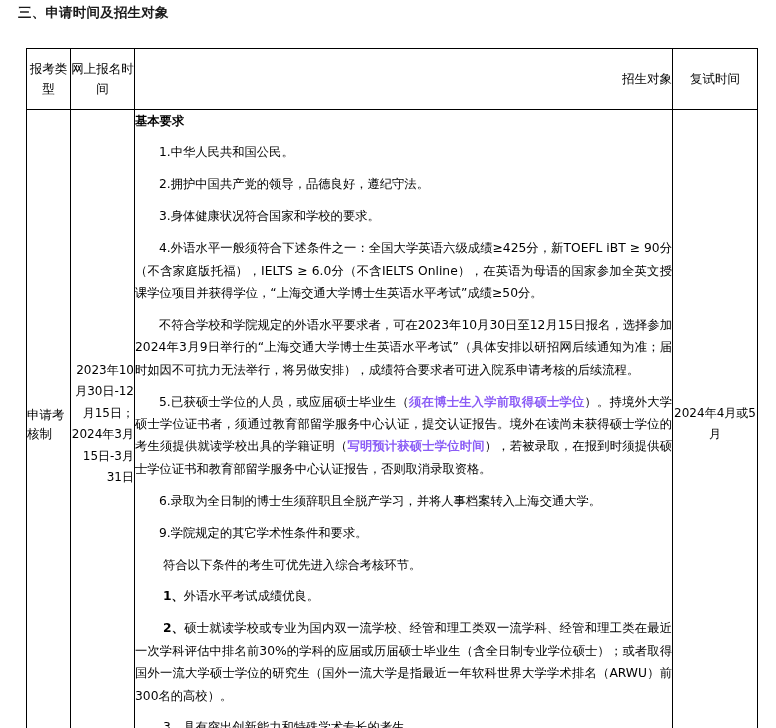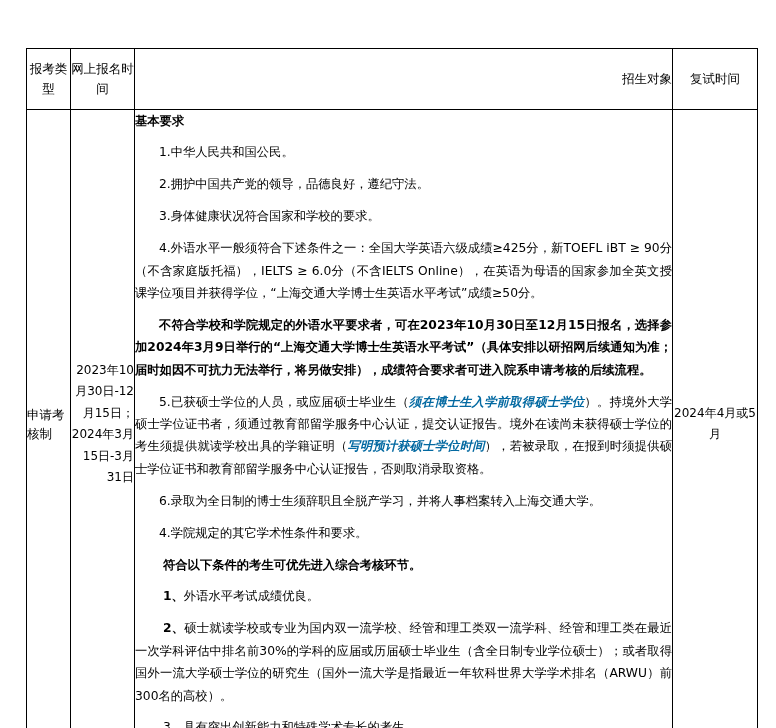--- a/index.html
+++ b/index.html
@@ -98,39 +98,39 @@
     font-weight: bold;
     margin: 0 0 9px 0;
     font-size: 12.3px;
   }
   .para {
     margin: 0 0 9.5px 0;
     text-indent: 24px;
   }
   .para:last-child { margin-bottom: 0; }
   .para.bold {
-    font-weight: bold;
+    font-weight: normal;
   }
   .para.lead-space {
     text-indent: 28px;
   }
   .red {
-    color: #0369a1;
+    color: #8b5cf6;
     font-weight: bold;
-    font-style: italic;
   }
   .num-b {
     font-weight: bold;
   }
 </style>
 </head>
 <body>
 
 <div class="page">
 
+  <div class="section-title">三、申请时间及招生对象</div>
 
   <table class="main-table">
     <colgroup>
       <col class="c1">
       <col class="c2">
       <col class="c3">
       <col class="c4">
     </colgroup>
     <thead>
       <tr>
@@ -152,21 +152,21 @@
           <p class="para">2.拥护中国共产党的领导，品德良好，遵纪守法。</p>
           <p class="para">3.身体健康状况符合国家和学校的要求。</p>
 
           <p class="para">4.外语水平一般须符合下述条件之一：全国大学英语六级成绩≥425分，新TOEFL iBT ≥ 90分（不含家庭版托福），IELTS ≥ 6.0分（不含IELTS Online），在英语为母语的国家参加全英文授课学位项目并获得学位，“上海交通大学博士生英语水平考试”成绩≥50分。</p>
 
           <p class="para bold">不符合学校和学院规定的外语水平要求者，可在2023年10月30日至12月15日报名，选择参加2024年3月9日举行的“上海交通大学博士生英语水平考试”（具体安排以研招网后续通知为准；届时如因不可抗力无法举行，将另做安排），成绩符合要求者可进入院系申请考核的后续流程。</p>
 
           <p class="para"><span>5.已获硕士学位的人员，或应届硕士毕业生（</span><span class="red">须在博士生入学前取得硕士学位</span><span>）。持境外大学硕士学位证书者，须通过教育部留学服务中心认证，提交认证报告。境外在读尚未获得硕士学位的考生须提供就读学校出具的学籍证明（</span><span class="red">写明预计获硕士学位时间</span><span>），若被录取，在报到时须提供硕士学位证书和教育部留学服务中心认证报告，否则取消录取资格。</span></p>
 
           <p class="para">6.录取为全日制的博士生须辞职且全脱产学习，并将人事档案转入上海交通大学。</p>
-          <p class="para">4.学院规定的其它学术性条件和要求。</p>
+          <p class="para">9.学院规定的其它学术性条件和要求。</p>
 
           <p class="para bold lead-space">符合以下条件的考生可优先进入综合考核环节。</p>
 
           <p class="para lead-space"><span class="num-b">1、</span><span>外语水平考试成绩优良。</span></p>
 
           <p class="para lead-space"><span class="num-b">2、</span><span>硕士就读学校或专业为国内双一流学校、经管和理工类双一流学科、经管和理工类在最近一次学科评估中排名前30%的学科的应届或历届硕士毕业生（含全日制专业学位硕士）；或者取得国外一流大学硕士学位的研究生（国外一流大学是指最近一年软科世界大学学术排名（ARWU）前300名的高校）。</span></p>
 
           <p class="para lead-space"><span>3、</span><span>具有突出创新能力和特殊学术专长的考生。</span></p>
 
         </td>

